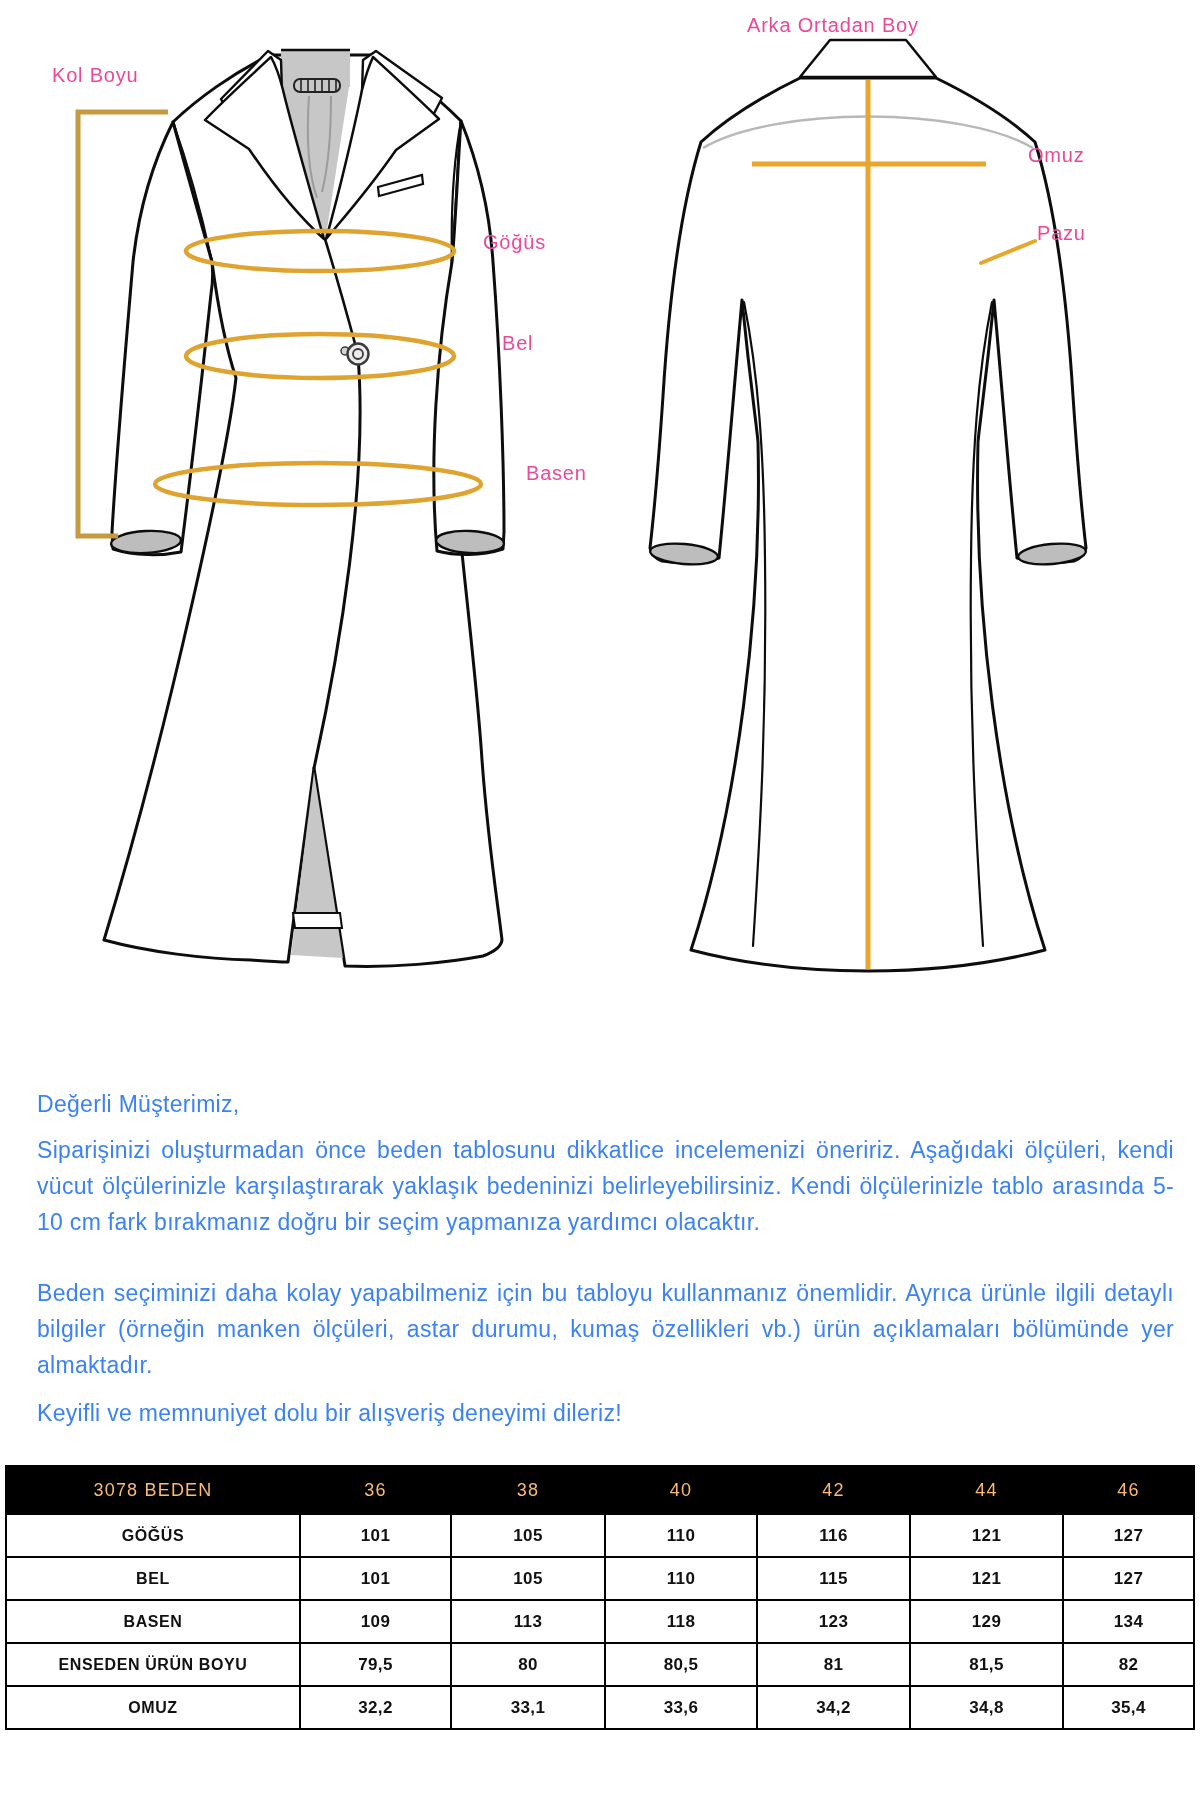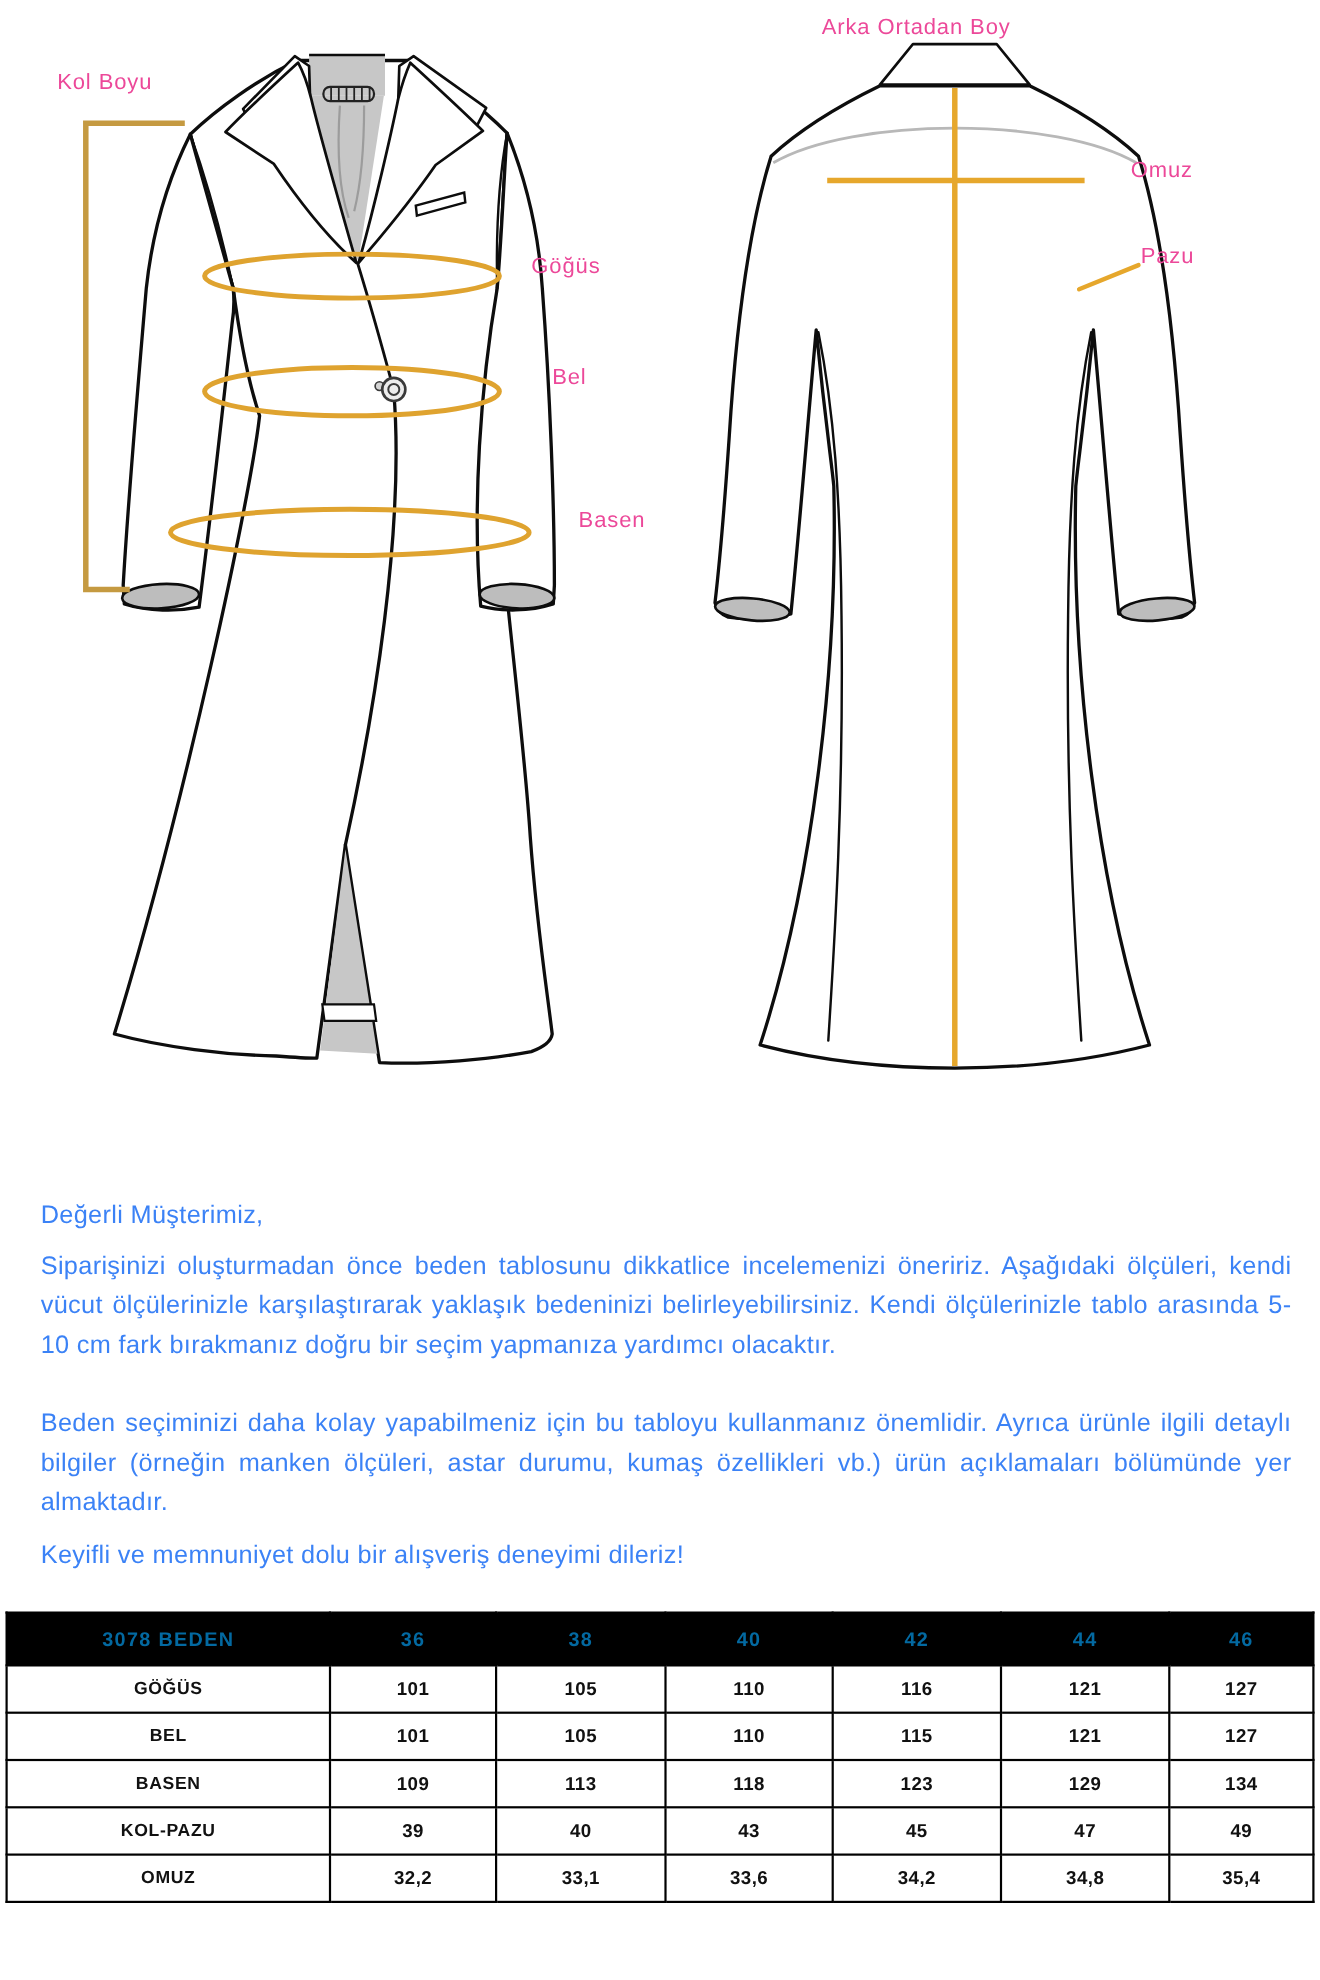--- a/index.html
+++ b/index.html
@@ -26,22 +26,22 @@
   .soft{fill:none;stroke:#b8b8b8;stroke-width:2.5;}
   .tie-line{fill:none;stroke:#9c9c9c;stroke-width:2;}
   
   .intro-line{position:absolute;left:37px;width:1137px;font-size:23px;line-height:36px;
     letter-spacing:0.3px;color:#3b82f6;margin:0;}
   .justified{text-align:justify;}
   
   #size-table-wrap{position:absolute;left:5px;top:1465px;width:1190px;}
   table{border-collapse:collapse;width:1190px;table-layout:fixed;}
   td,th{border:2px solid #000;text-align:center;vertical-align:middle;padding:0;}
-  thead th{background:#000;color:#0369a1;border-color:#000;height:46px;
-    font-size:18px;letter-spacing:1.2px;font-weight:700;}
+  thead th{background:#000;color:#fdba74;border-color:#000;height:46px;
+    font-size:18px;letter-spacing:1.2px;font-weight:400;}
   tbody td{height:41px;background:#fff;}
   td.row-label{font-size:16px;font-weight:700;letter-spacing:0.6px;}
   td.val{font-size:17px;font-weight:700;letter-spacing:0.4px;}
 </style>
 </head>
 <body>
 
 <div id="diagram">
   <svg id="coat-svg" width="1200" height="980" viewBox="0 0 1200 980" xmlns="http://www.w3.org/2000/svg">
 
@@ -236,27 +236,27 @@
       <tr>
         <td class="row-label">BASEN</td>
         <td class="val">109</td>
         <td class="val">113</td>
         <td class="val">118</td>
         <td class="val">123</td>
         <td class="val">129</td>
         <td class="val">134</td>
       </tr>
       <tr>
-        <td class="row-label">KOL-PAZU</td>
-        <td class="val">39</td>
-        <td class="val">40</td>
-        <td class="val">43</td>
-        <td class="val">45</td>
-        <td class="val">47</td>
-        <td class="val">49</td>
+        <td class="row-label">ENSEDEN ÜRÜN BOYU</td>
+        <td class="val">79,5</td>
+        <td class="val">80</td>
+        <td class="val">80,5</td>
+        <td class="val">81</td>
+        <td class="val">81,5</td>
+        <td class="val">82</td>
       </tr>
       <tr>
         <td class="row-label">OMUZ</td>
         <td class="val">32,2</td>
         <td class="val">33,1</td>
         <td class="val">33,6</td>
         <td class="val">34,2</td>
         <td class="val">34,8</td>
         <td class="val">35,4</td>
       </tr>

